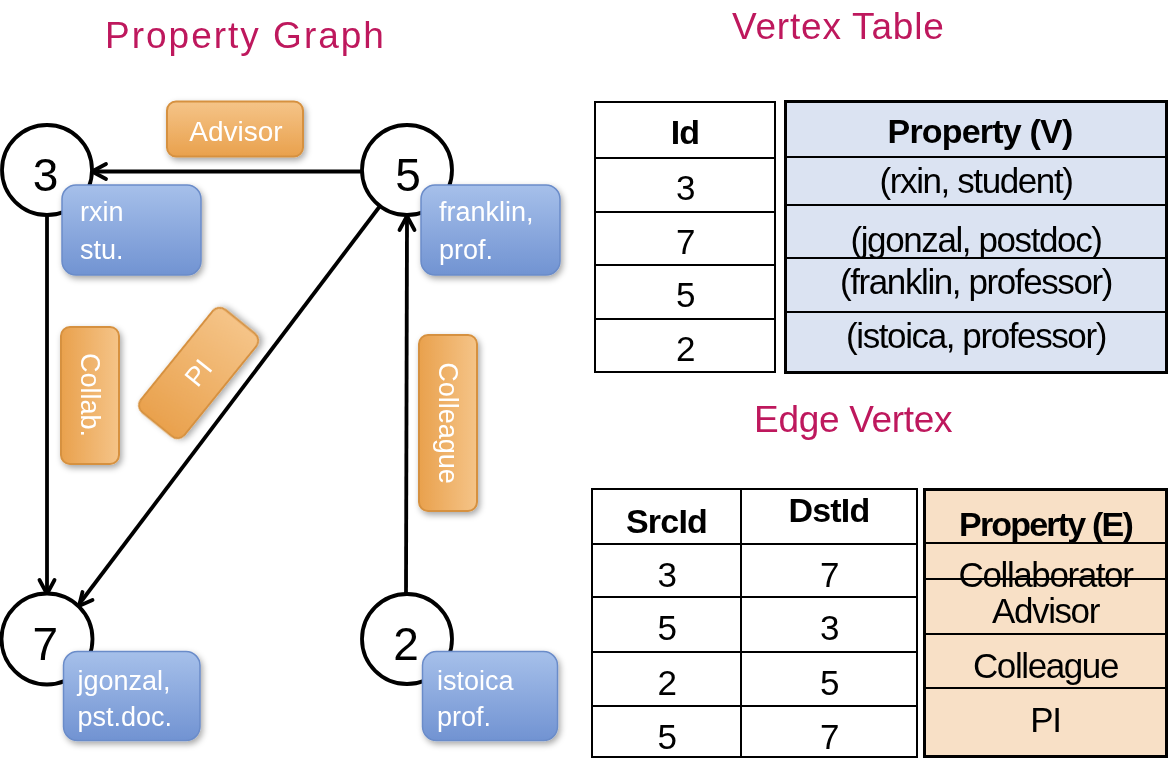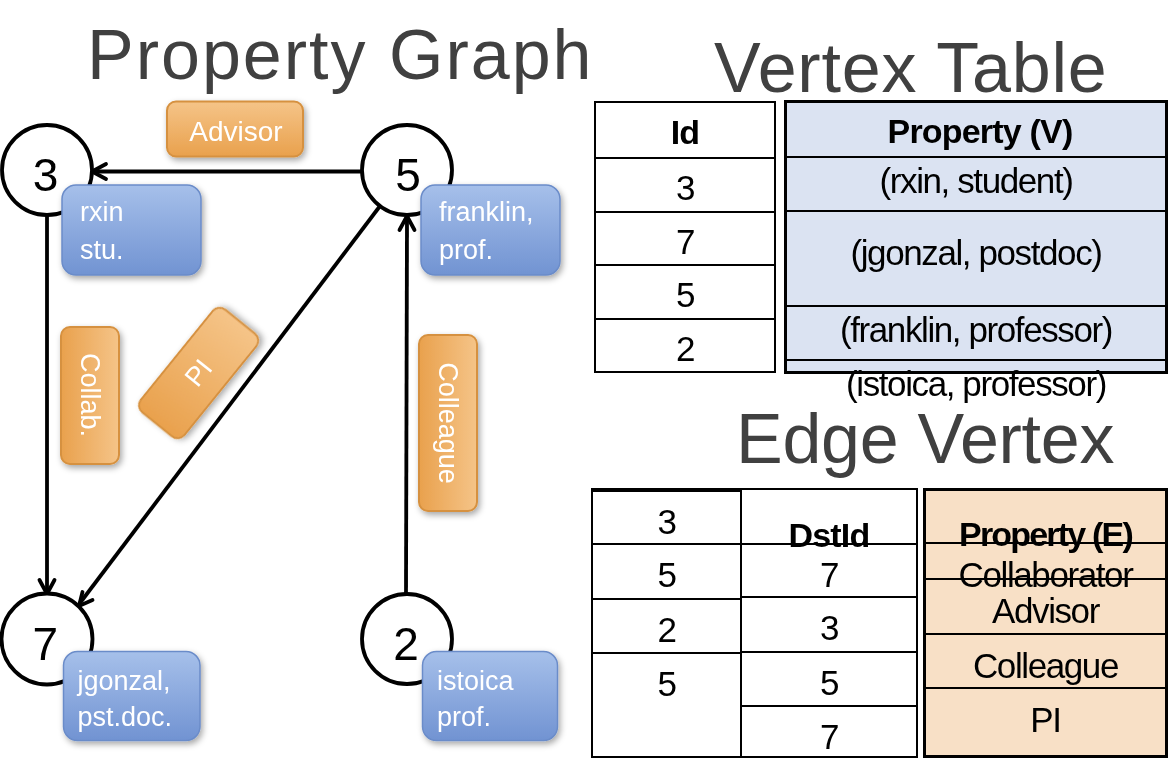--- a/index.html
+++ b/index.html
@@ -1,28 +1,28 @@
 <!DOCTYPE html>
 <html><head>
 <meta charset="utf-8">
 <style>
   html,body{margin:0;padding:0;}
   body{width:1170px;height:760px;background:#ffffff;overflow:hidden;
        font-family:"Liberation Sans", sans-serif;position:relative;}
-  .title{position:absolute;color:#404040;font-size:70px;white-space:nowrap;}
+  .title{position:absolute;color:#be185d;font-size:37px;white-space:nowrap;margin-left:18px;}
   .tbl{position:absolute;box-sizing:border-box;}
   .cell{box-sizing:border-box;display:block;text-align:center;line-height:1;
         font-size:35px;letter-spacing:-1.4px;color:#000;}
   .hdr{font-weight:bold;font-size:34px;letter-spacing:-0.8px;}
 </style>
 </head>
 <body>
 
 <div class="title" style="left:87px;top:15px;letter-spacing:2px;">Property Graph</div>
-<div class="title" style="left:714px;top:28px;letter-spacing:0.8px;">Vertex Table</div>
+<div class="title" style="left:714px;top:6px;letter-spacing:0.8px;">Vertex Table</div>
 <div class="title" style="left:736px;top:399px;letter-spacing:-0.3px;">Edge Vertex</div>
 
 <svg width="585" height="760" viewBox="0 0 585 760" style="position:absolute;left:0;top:0;">
 <defs>
   <linearGradient id="og" x1="0" y1="0" x2="0" y2="1">
     <stop offset="0" stop-color="#f5c488"></stop>
     <stop offset="1" stop-color="#e9a14d"></stop>
   </linearGradient>
   <linearGradient id="bgr" x1="0" y1="0" x2="0" y2="1">
     <stop offset="0" stop-color="#a6c0ea"></stop>
@@ -99,41 +99,42 @@
 <div class="tbl" style="left:594px;top:101px;width:182px;height:272px;border:2.5px solid #000;background:#fff;">
   <div class="cell hdr" style="height:54px;padding-top:11.5px;">Id</div>
   <div class="cell" style="height:54px;border-top:2.5px solid #000;padding-top:10.8px;">3</div>
   <div class="cell" style="height:53px;border-top:2.5px solid #000;padding-top:10.8px;">7</div>
   <div class="cell" style="height:54px;border-top:2.5px solid #000;padding-top:10.8px;">5</div>
   <div class="cell" style="height:54px;border-top:2.5px solid #000;padding-top:10.8px;">2</div>
 </div>
 
 <div class="tbl" style="left:784px;top:100px;width:384px;height:274px;border:3.5px solid #000;background:#dbe3f2;">
   <div class="cell hdr" style="height:53px;padding-top:10.7px;padding-left:8px;">Property (V)</div>
-  <div class="cell" style="height:54px;border-top:2.5px solid #000;padding-top:5.4px;">(rxin, student)</div>
-  <div class="cell" style="height:53px;border-top:2.5px solid #000;padding-top:23px;">(jgonzal, postdoc)</div>
-  <div class="cell" style="height:54px;border-top:2.5px solid #000;padding-top:5.4px;margin-top:42px;">(franklin, professor)</div>
+  <div class="cell" style="height:48px;border-top:2.5px solid #000;padding-top:5.4px;">(rxin, student)</div>
+  <div class="cell" style="height:53px;border-top:2.5px solid #000;padding-top:16px;">(jgonzal, postdoc)</div>
+  <div class="cell" style="height:54px;border-top:2.5px solid #000;padding-top:5.4px;">(franklin, professor)</div>
   <div class="cell" style="height:43px;border-top:2.5px solid #000;padding-top:5.4px;">(istoica, professor)</div>
 </div>
 
 <div class="tbl" style="left:591px;top:488px;width:327px;height:270px;border:2.5px solid #000;background:#fff;display:flex;">
   <div style="width:147px;box-sizing:border-box;">
+    <div class="cell hdr" style="height:53px;padding-top:14.4px;">SrcId</div>
     <div class="cell" style="height:53px;border-top:2.5px solid #000;padding-top:12.2px;">3</div>
     <div class="cell" style="height:55px;border-top:2.5px solid #000;padding-top:12.2px;">5</div>
     <div class="cell" style="height:54px;border-top:2.5px solid #000;padding-top:12.2px;">2</div>
     <div class="cell" style="height:50px;border-top:2.5px solid #000;padding-top:12.2px;">5</div>
   </div>
   <div style="flex:1;border-left:2.5px solid #000;box-sizing:border-box;">
-    <div class="cell hdr" style="height:53px;padding-top:28px;border-radius:8px;">DstId</div>
+    <div class="cell hdr" style="height:53px;padding-top:3px;border-radius:8px;">DstId</div>
     <div class="cell" style="height:53px;border-top:2.5px solid #000;padding-top:12.2px;">7</div>
     <div class="cell" style="height:55px;border-top:2.5px solid #000;padding-top:12.2px;">3</div>
     <div class="cell" style="height:54px;border-top:2.5px solid #000;padding-top:12.2px;">5</div>
     <div class="cell" style="height:50px;border-top:2.5px solid #000;padding-top:12.2px;">7</div>
   </div>
 </div>
 
 <div class="tbl" style="left:923px;top:488px;width:245px;height:270px;border:3.5px solid #000;background:#f8e0c6;">
-  <div class="cell hdr" style="height:51px;padding-top:26px;letter-spacing:-1.8px;border-radius:9px;">Property (E)</div>
+  <div class="cell hdr" style="height:51px;padding-top:16px;letter-spacing:-1.8px;border-radius:9px;">Property (E)</div>
   <div class="cell" style="height:36px;border-top:2.5px solid #000;padding-top:12.5px;">Collaborator</div>
   <div class="cell" style="height:55px;border-top:2.5px solid #000;padding-top:12.5px;">Advisor</div>
   <div class="cell" style="height:54px;border-top:2.5px solid #000;padding-top:12.5px;">Colleague</div>
   <div class="cell" style="height:48px;border-top:2.5px solid #000;padding-top:12.5px;">PI</div>
 </div>
 
 </body></html>

